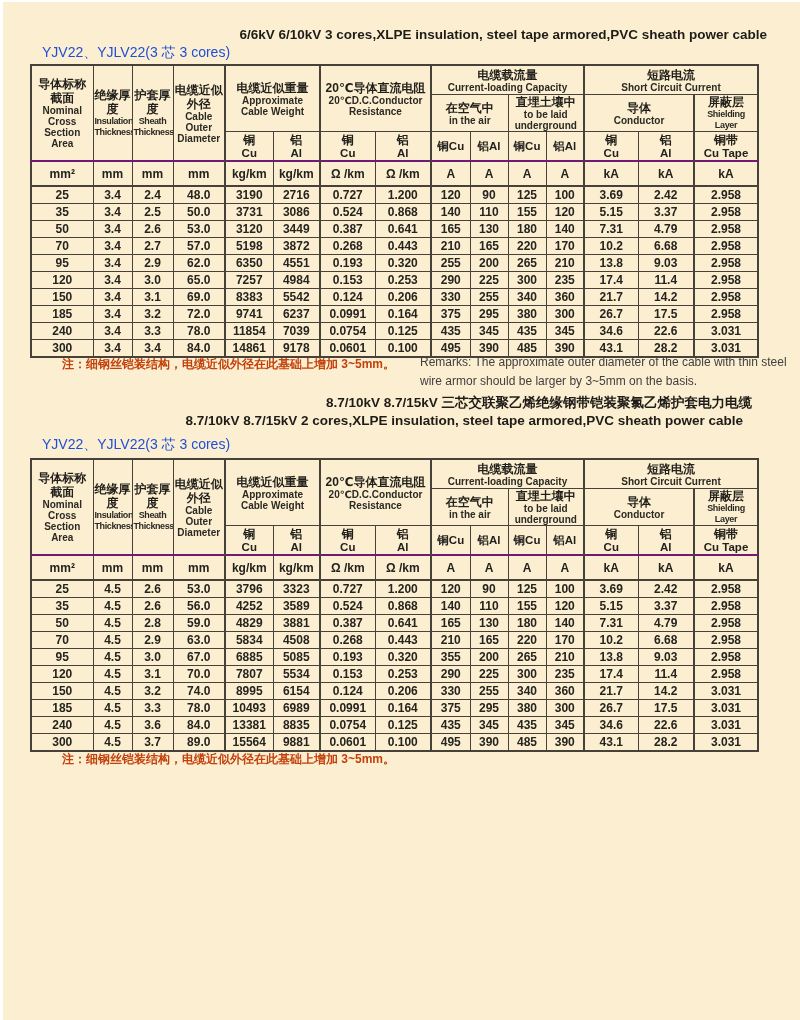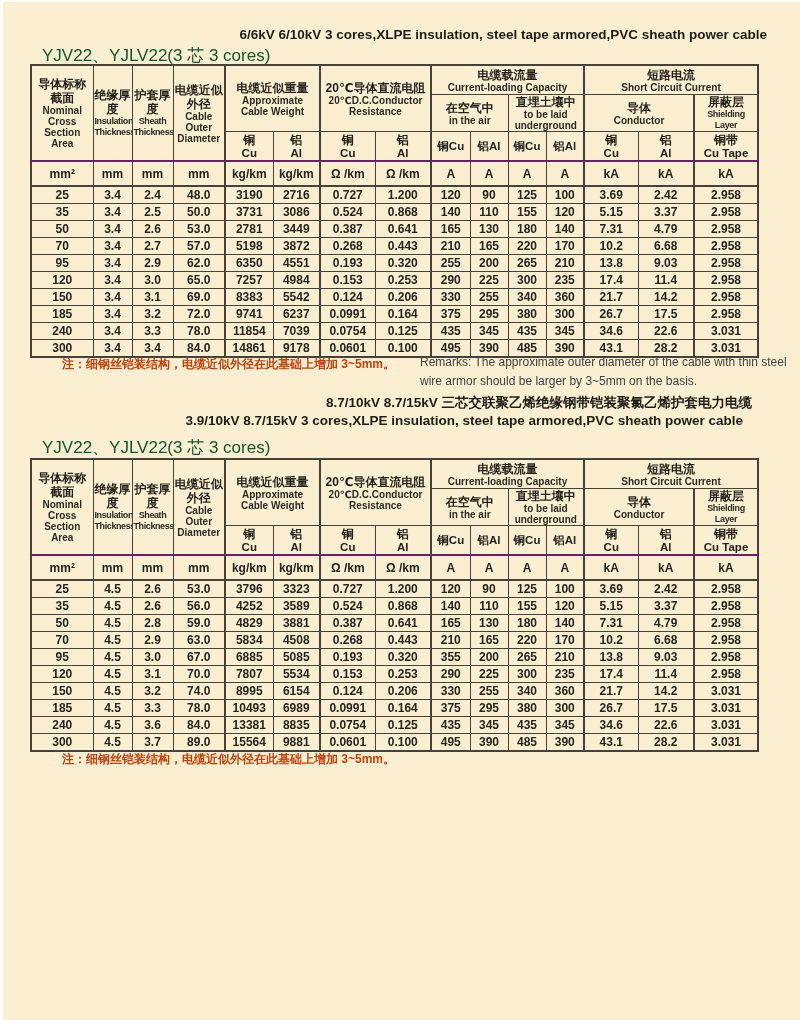--- a/index.html
+++ b/index.html
@@ -13,21 +13,21 @@
     background:#fcefd1;color:#24221e;overflow:hidden;
   }
   .abs{position:absolute;}
 
   
   .title-line{width:100%;text-align:right;font-weight:bold;font-size:13.5px;line-height:17px;color:#1e1c18;}
   .t1-zh{top:6px;padding-right:10px;box-sizing:border-box;}
   .t1-en{top:24px;padding-right:33px;box-sizing:border-box;}
   .t2-zh{top:392px;padding-right:48px;box-sizing:border-box;}
   .t2-en{top:410px;padding-right:57px;box-sizing:border-box;}
-  .subtitle{font-size:17px;font-weight:normal;color:#14532d;}
+  .subtitle{font-size:14px;font-weight:normal;color:#1d4ed8;}
   .sub1{left:39px;top:42px;}
   .sub2{left:39px;top:434px;}
 
   
   table.spec{
     border-collapse:collapse;table-layout:fixed;width:727px;
     border:2px solid #46423a;
     padding-left:41px;
   }
   .tbl1{left:27px;top:62px;}
@@ -223,21 +223,21 @@
           <td>120</td>
           <td class="grp">5.15</td>
           <td>3.37</td>
           <td class="grp">2.958</td>
         </tr>
         <tr>
           <td>50</td>
           <td>3.4</td>
           <td>2.6</td>
           <td>53.0</td>
-          <td class="grp">2781</td>
+          <td class="grp">3120</td>
           <td>3449</td>
           <td class="grp">0.387</td>
           <td>0.641</td>
           <td class="grp">165</td>
           <td>130</td>
           <td>180</td>
           <td>140</td>
           <td class="grp">7.31</td>
           <td>4.79</td>
           <td class="grp">2.958</td>
@@ -361,21 +361,21 @@
           <td>28.2</td>
           <td class="grp">3.031</td>
         </tr>
       </tbody>
   </table>
 
   <div class="abs note-zh n1-zh">注：细钢丝铠装结构，电缆近似外径在此基础上增加 3~5mm。</div>
   <div class="abs note-en n1-en">Remarks:   The approximate outer diameter of the cable with thin steel wire armor should be larger by 3~5mm on the basis.</div>
 
   <div class="abs title-line t2-zh">8.7/10kV 8.7/15kV 三芯交联聚乙烯绝缘钢带铠装聚氯乙烯护套电力电缆</div>
-  <div class="abs title-line t2-en">3.9/10kV 8.7/15kV 3 cores,XLPE insulation, steel tape armored,PVC sheath power cable</div>
+  <div class="abs title-line t2-en">8.7/10kV 8.7/15kV 2 cores,XLPE insulation, steel tape armored,PVC sheath power cable</div>
   <div class="abs subtitle sub2">YJV22、YJLV22(3 芯  3 cores)</div>
 
   <table class="spec abs tbl2">
     <colgroup>
       <col style="width:62px">
         <col style="width:39px">
         <col style="width:41px">
         <col style="width:52px">
       <col style="width:48px">
         <col style="width:47px">

